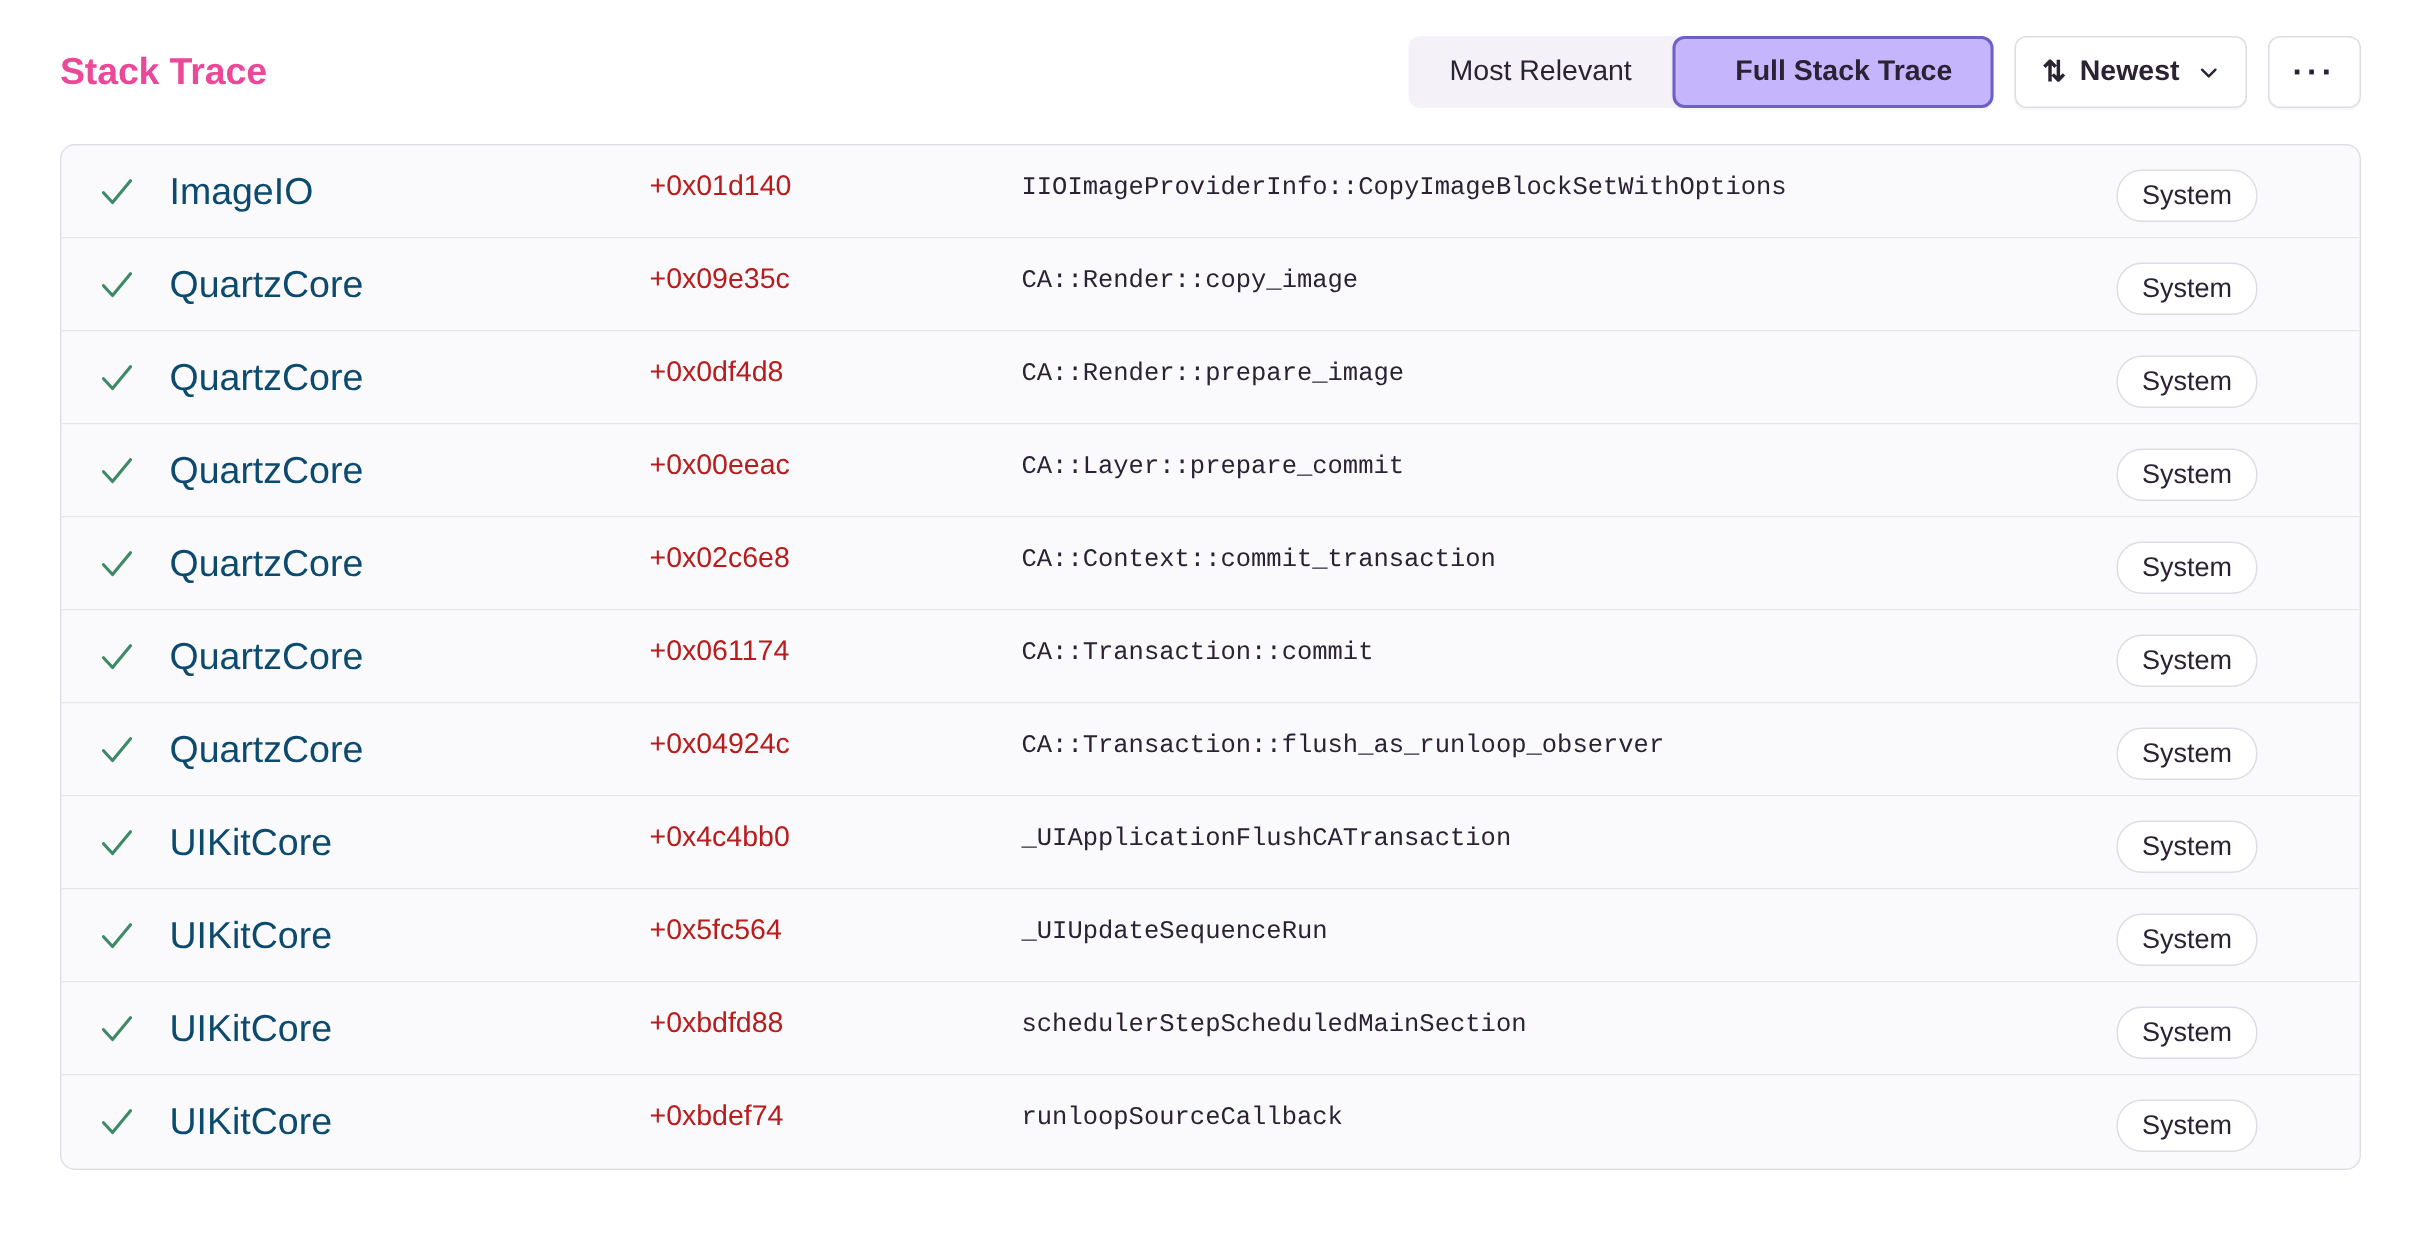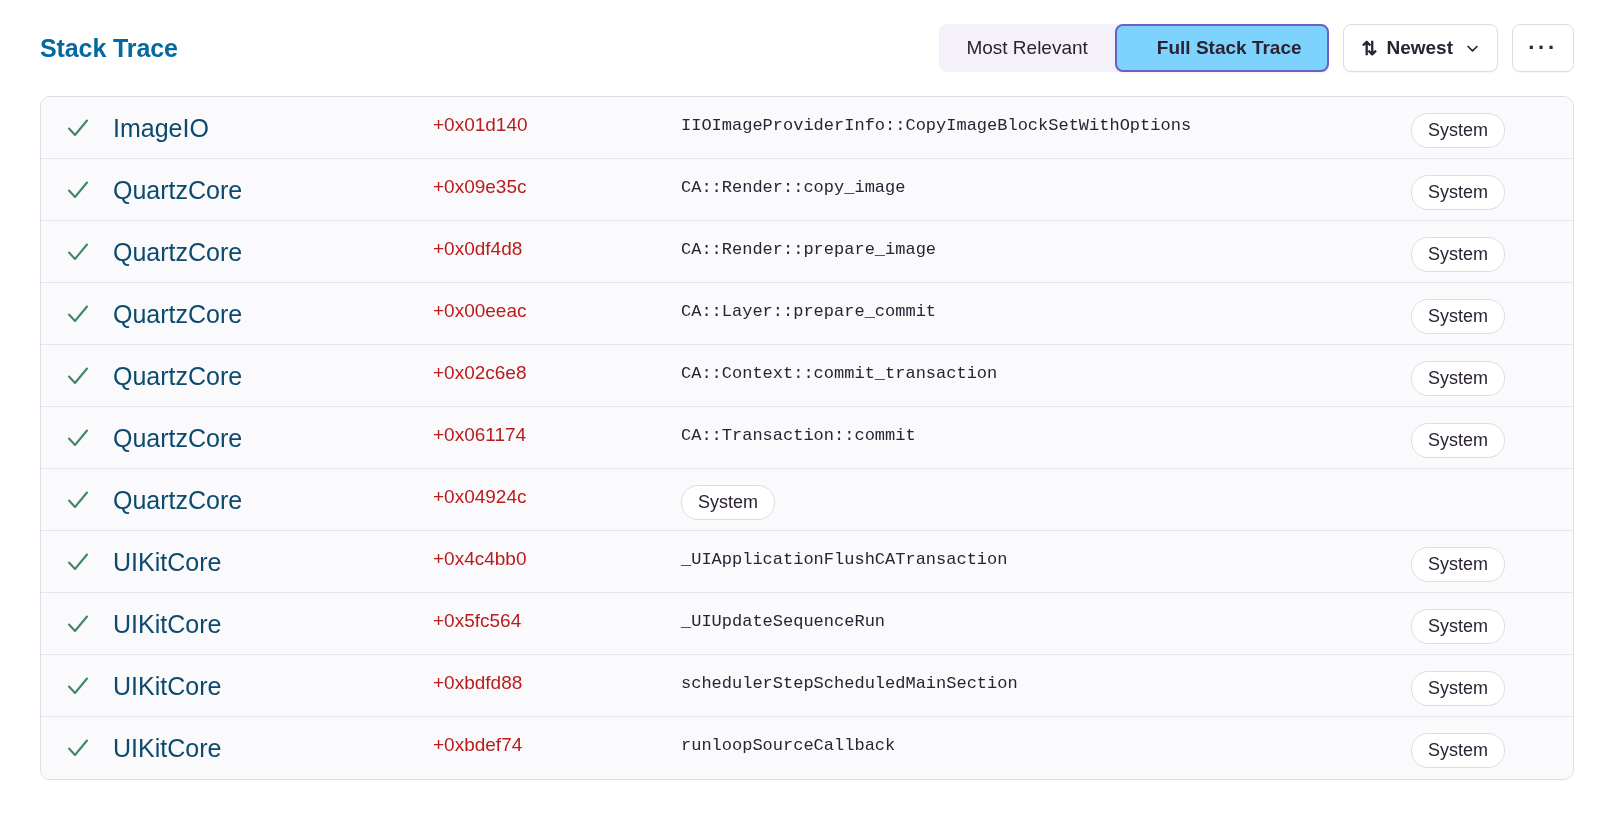--- a/index.html
+++ b/index.html
@@ -27,21 +27,21 @@
   
   .header {
     height: 96px;
     display: flex;
     align-items: center;
     justify-content: space-between;
   }
   .section-title {
     font-size: 25px;
     font-weight: bold;
-    color: #0369a1;
+    color: #ec4899;
     letter-spacing: -0.1px;
     white-space: nowrap;
     text-align: right;
   }
 
   .header-actions {
     display: flex;
     align-items: center;
     gap: 14px;
   }
@@ -67,21 +67,21 @@
     color: #2b2233;
     border-radius: 8px;
     box-sizing: border-box;
     white-space: nowrap;
     cursor: pointer;
     user-select: none;
     background: transparent;
     border: 2px solid transparent;
   }
   .seg-item.active {
-    background: #7dd3fc;
+    background: #c4b5fd;
     border: 2px solid #6c5fc7;
     font-weight: bold;
     box-shadow: 0 1px 2px rgba(43,34,51,0.06);
     padding-left: 40px;
   }
 
   
   .btn {
     display: flex;
     align-items: center;
@@ -317,20 +317,21 @@
         </div>
       </div>
       <div class="frame-row">
         <div class="cell-check">
           <svg class="check-icon" width="26" height="26" viewBox="0 0 26 26" aria-hidden="true">
             <path d="M4 13.5 L10 20 L22 5.5" fill="none" stroke="#3f8a66" stroke-width="2.1" stroke-linecap="round" stroke-linejoin="round"></path>
           </svg>
         </div>
         <div class="cell-module">QuartzCore</div>
         <div class="cell-offset">+0x04924c</div>
+        <div class="cell-symbol">CA::Transaction::flush_as_runloop_observer</div>
         <div class="cell-badge">
           <span class="badge">System</span>
         </div>
       </div>
       <div class="frame-row">
         <div class="cell-check">
           <svg class="check-icon" width="26" height="26" viewBox="0 0 26 26" aria-hidden="true">
             <path d="M4 13.5 L10 20 L22 5.5" fill="none" stroke="#3f8a66" stroke-width="2.1" stroke-linecap="round" stroke-linejoin="round"></path>
           </svg>
         </div>

